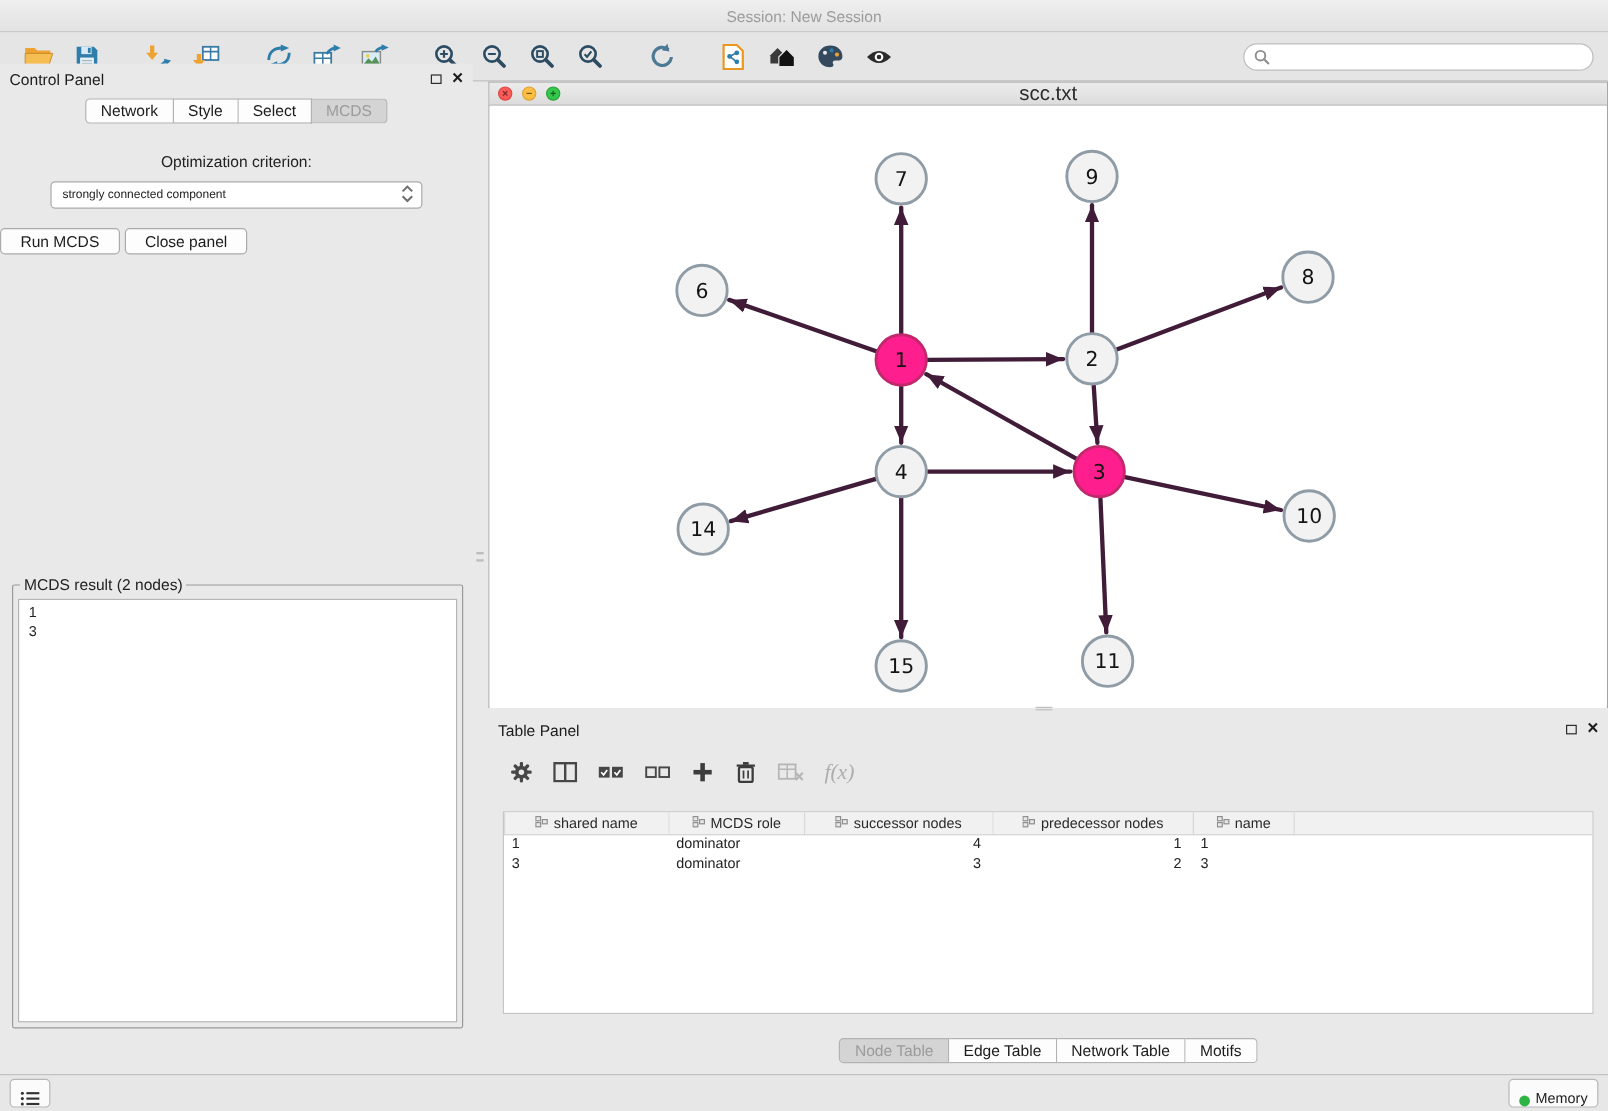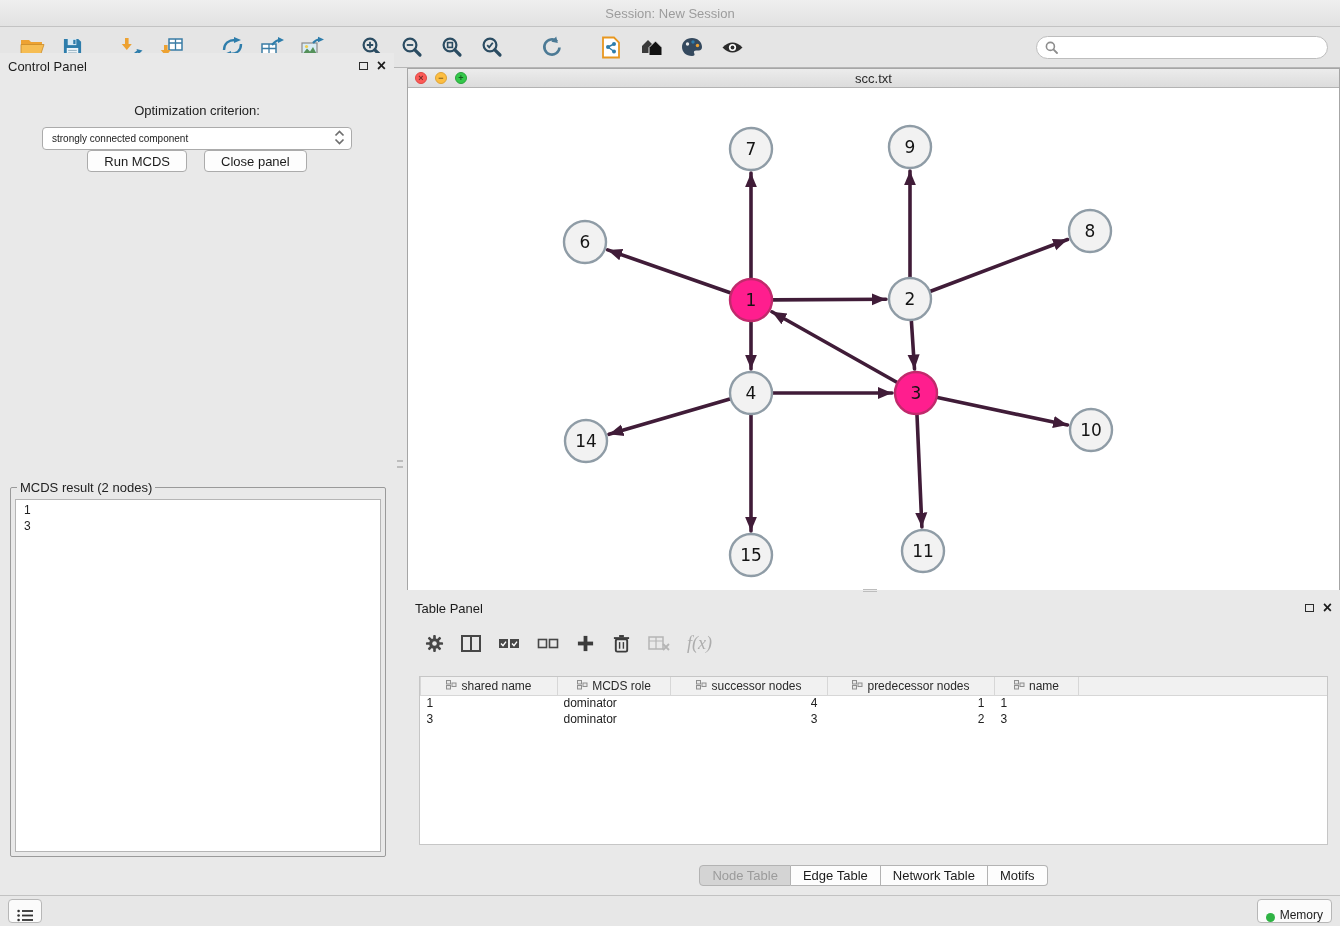--- a/index.html
+++ b/index.html
@@ -47,21 +47,21 @@
   .seg:first-child { border-left:1px solid #b3b3b3; border-radius:4px 0 0 4px; }
   .seg:last-child { border-radius:0 4px 4px 0; }
   .seg.selected { background:#d4d4d4; color:#9b9b9b; }
   .opt-label { text-align:center; font-size:13px; margin-top:24px; }
   .dropdown {
     margin:9px auto 0; width:310px; height:23px; background:#fff;
     border:1px solid #ababab; border-radius:4px; display:flex; align-items:center;
     padding:0 6px 0 9px; font-size:10px;
   }
   .dropdown .dd-steppers { margin-left:auto; }
-  .btn-row { display:flex; justify-content:center; gap:17px; margin-top:0; }
+  .btn-row { display:flex; justify-content:flex-start; gap:4px; margin-top:16px; }
   .pbtn {
     height:22px; padding:0 16px; font-size:13px; background:#fdfdfd; color:#1c1c1c;
     border:1px solid #ababab; border-radius:4px; font-family:"Liberation Sans",sans-serif;
   }
   .result-box {
     position:absolute; left:10px; top:427px; width:376px; height:377px;
     border:1px solid #9a9a9a; border-radius:2px; margin:0; padding:4px;
   }
   .result-box legend { font-size:13px; padding:0 3px; margin-left:2px; }
   .result-inner {
@@ -73,21 +73,21 @@
   .v-splitter .grip { position:absolute; top:392px; left:3px; width:6px; height:2px; background:#bdbdbd; box-shadow:0 6px 0 #bdbdbd; }
   
   .network-window {
     position:absolute; left:407px; top:68px; width:933px; height:522px;
     border:1px solid #a6a6a6; background:#fff;
   }
   .net-titlebar {
     height:19px; background:linear-gradient(#ececec,#dcdcdc); border-bottom:1px solid #b3b3b3;
     position:relative; display:flex; align-items:center; justify-content:center;
   }
-  .net-titlebar .net-title { font-size:13px; color:#2a2a2a; }
+  .net-titlebar .net-title { font-size:17px; color:#2a2a2a; }
   .tlights { position:absolute; left:7px; top:3px; display:flex; gap:8px; }
   .tl { width:12px; height:12px; border-radius:50%; font-size:9px; line-height:11px; text-align:center;
         color:rgba(0,0,0,0.55); font-weight:bold; padding:0; border:none; }
   .tl.red { background:#fc5b57; border:0.5px solid #df4744; }
   .tl.yellow { background:#fdbe41; border:0.5px solid #deA438; }
   .tl.green { background:#34c84a; border:0.5px solid #2aa33d; }
   .net-canvas { position:absolute; left:0; top:20px; width:931px; height:501px; background:#fff; }
   .h-splitter-grip { position:absolute; left:863px; top:589px; width:14px; height:3px;
     border-top:1px solid #bdbdbd; border-bottom:1px solid #bdbdbd; }
   
@@ -264,20 +264,26 @@
 </div>
 
 <div class="control-panel">
   <div class="panel-header">
     <span class="ph-title">Control Panel</span>
     <span class="ph-icons">
       <span class="float-icon"></span>
       <span class="close-x">×</span>
     </span>
   </div>
+  <div class="cp-tabs">
+      <button class="seg">Network</button>
+      <button class="seg">Style</button>
+      <button class="seg">Select</button>
+      <button class="seg selected">MCDS</button>
+    </div>
   <div class="opt-label">Optimization criterion:</div>
   <div class="dropdown">
     <span>strongly connected component</span>
     <span class="dd-steppers">
       <svg width="11" height="15" viewBox="0 0 11 15">
         <path d="M1.5 5.5 L5.5 1.5 L9.5 5.5" fill="none" stroke="#6e6e6e" stroke-width="1.7"></path>
         <path d="M1.5 9.5 L5.5 13.5 L9.5 9.5" fill="none" stroke="#6e6e6e" stroke-width="1.7"></path>
       </svg>
     </span>
   </div>

